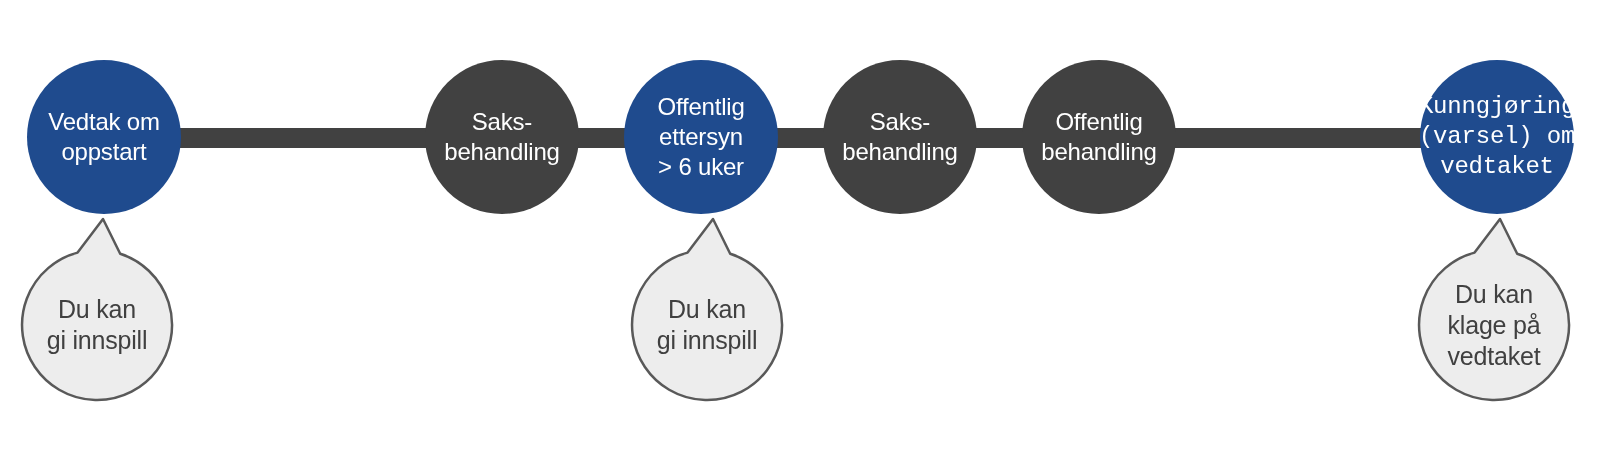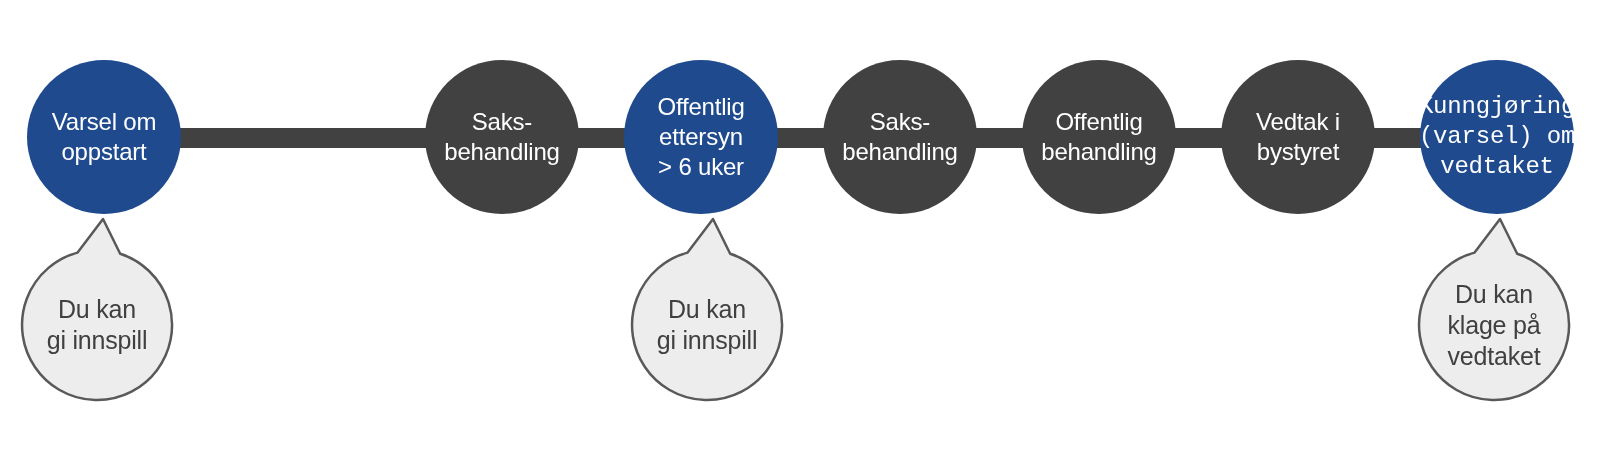--- a/index.html
+++ b/index.html
@@ -78,33 +78,31 @@
     z-index: 3;
   }
 </style>
 </head>
 <body>
 
 <div class="canvas">
 
   <div class="connector"></div>
 
-  <div class="step step-1" data-type="highlight">Varsel om
+  <div class="step step-1" data-type="highlight">Vedtak om
 oppstart</div>
   <div class="step step-3" data-type="normal">Saks-
 behandling</div>
   <div class="step step-4" data-type="highlight">Offentlig
 ettersyn
 &gt; 6 uker</div>
   <div class="step step-5" data-type="normal">Saks-
 behandling</div>
   <div class="step step-6" data-type="normal">Offentlig
 behandling</div>
-  <div class="step step-7" data-type="normal">Vedtak i
-bystyret</div>
   <div class="step step-8" data-type="highlight">Kunngjøring
 (varsel) om
 vedtaket</div>
 
   <svg class="callout-svg" style="left:17px" viewBox="17 215 160 190">
     <path class="callout-path" d="M 77.6 252.6 L 103 219 L 120.2 253.7 A 75 75 0 1 1 77.6 252.6 Z"></path>
   </svg>
   <div class="callout-text" style="left:21px">Du kan
 gi innspill</div>
 

